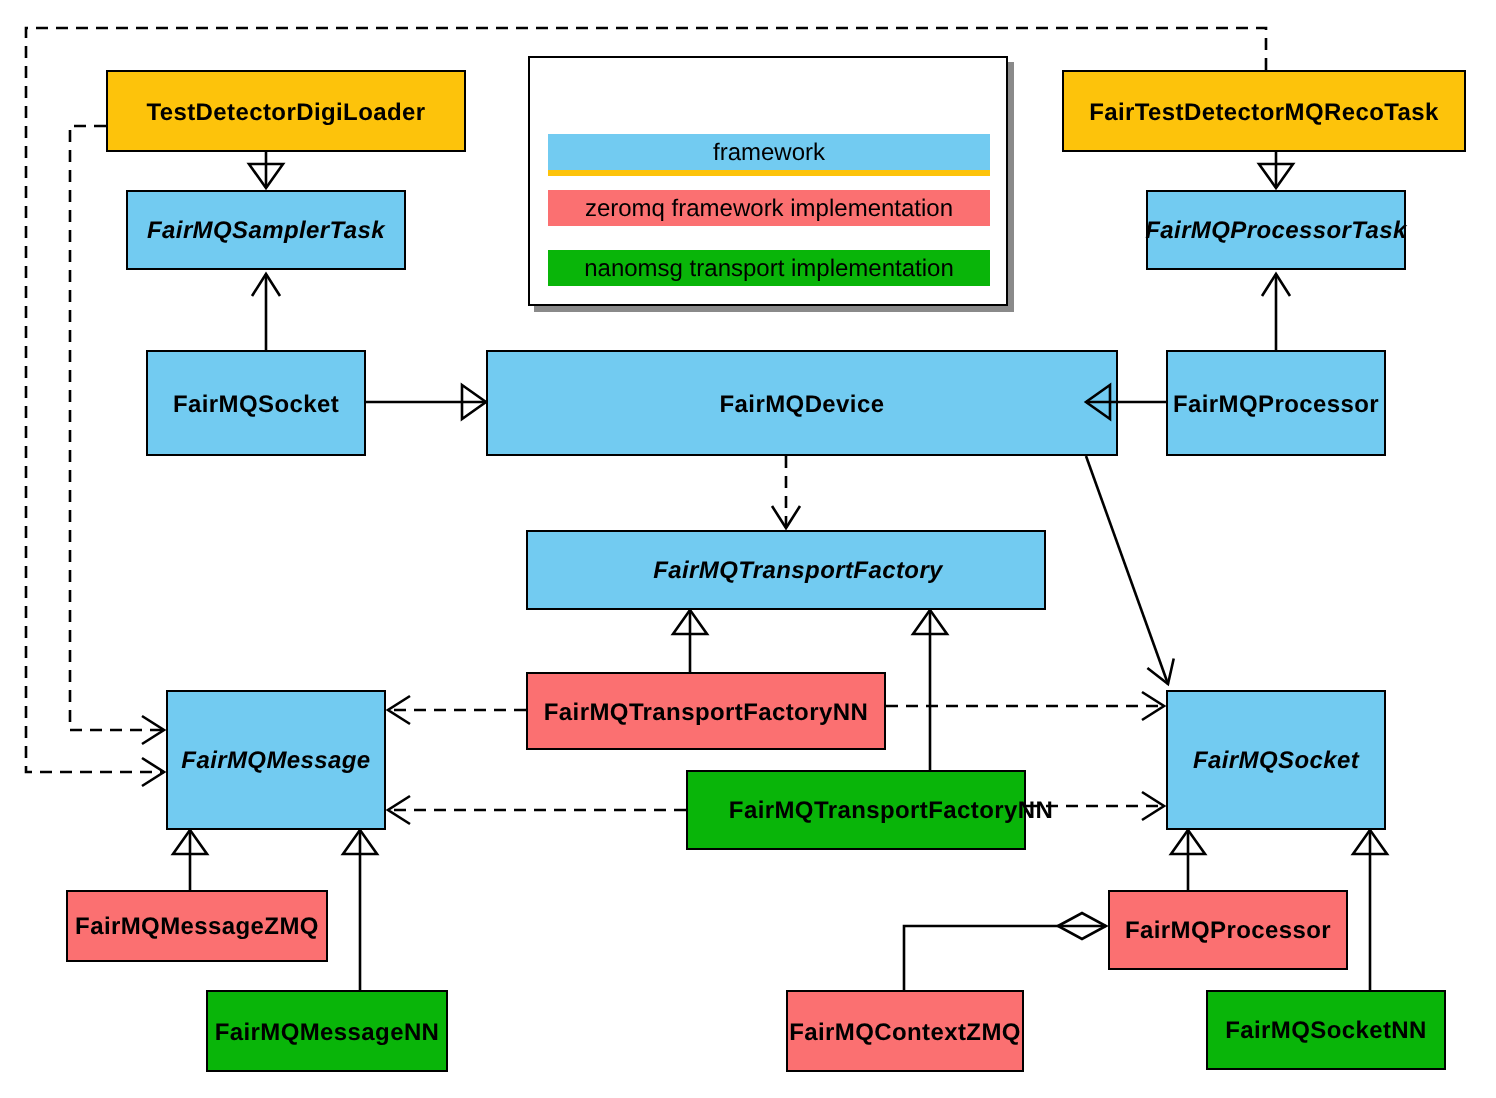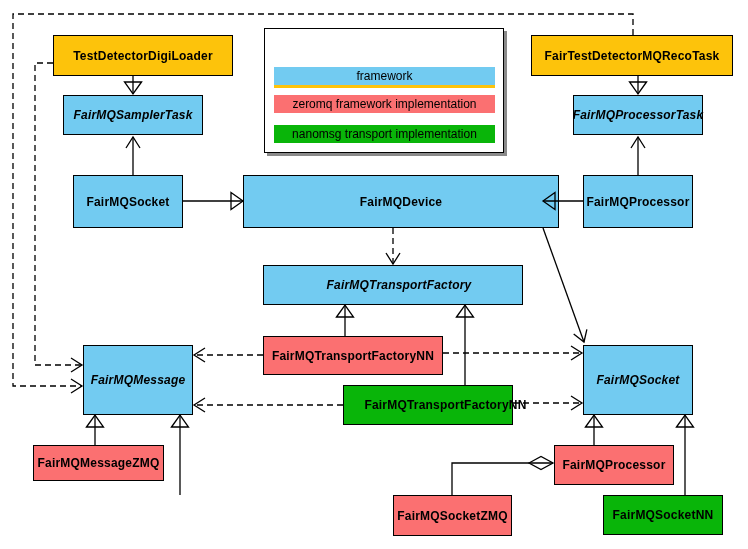--- a/index.html
+++ b/index.html
@@ -77,23 +77,26 @@
   </div>
 
   <div class="box abstract" style="left: 583px; top: 345px; width: 110px; height: 70px; background-color: rgb(114, 203, 241);">
     <span>FairMQSocket</span>
   </div>
 
   <div class="box" style="left: 33px; top: 445px; width: 131px; height: 36px; background-color: rgb(251, 112, 113);">
     <span>FairMQMessageZMQ</span>
   </div>
 
+  <div class="box" style="left: 103px; top: 495px; width: 121px; height: 41px; background-color: rgb(9, 181, 9);">
+    <span>FairMQMessageNN</span>
+  </div>
 
   <div class="box" style="left: 393px; top: 495px; width: 119px; height: 41px; background-color: rgb(251, 112, 113);">
-    <span>FairMQSocketZMQ</span>
+    <span>FairMQContextZMQ</span>
   </div>
 
   <div class="box" style="left: 554px; top: 445px; width: 120px; height: 40px; background-color: rgb(251, 112, 113);">
     <span>FairMQProcessor</span>
   </div>
 
   <div class="box" style="left: 603px; top: 495px; width: 120px; height: 40px; background-color: rgb(9, 181, 9);">
     <span>FairMQSocketNN</span>
   </div>
 

